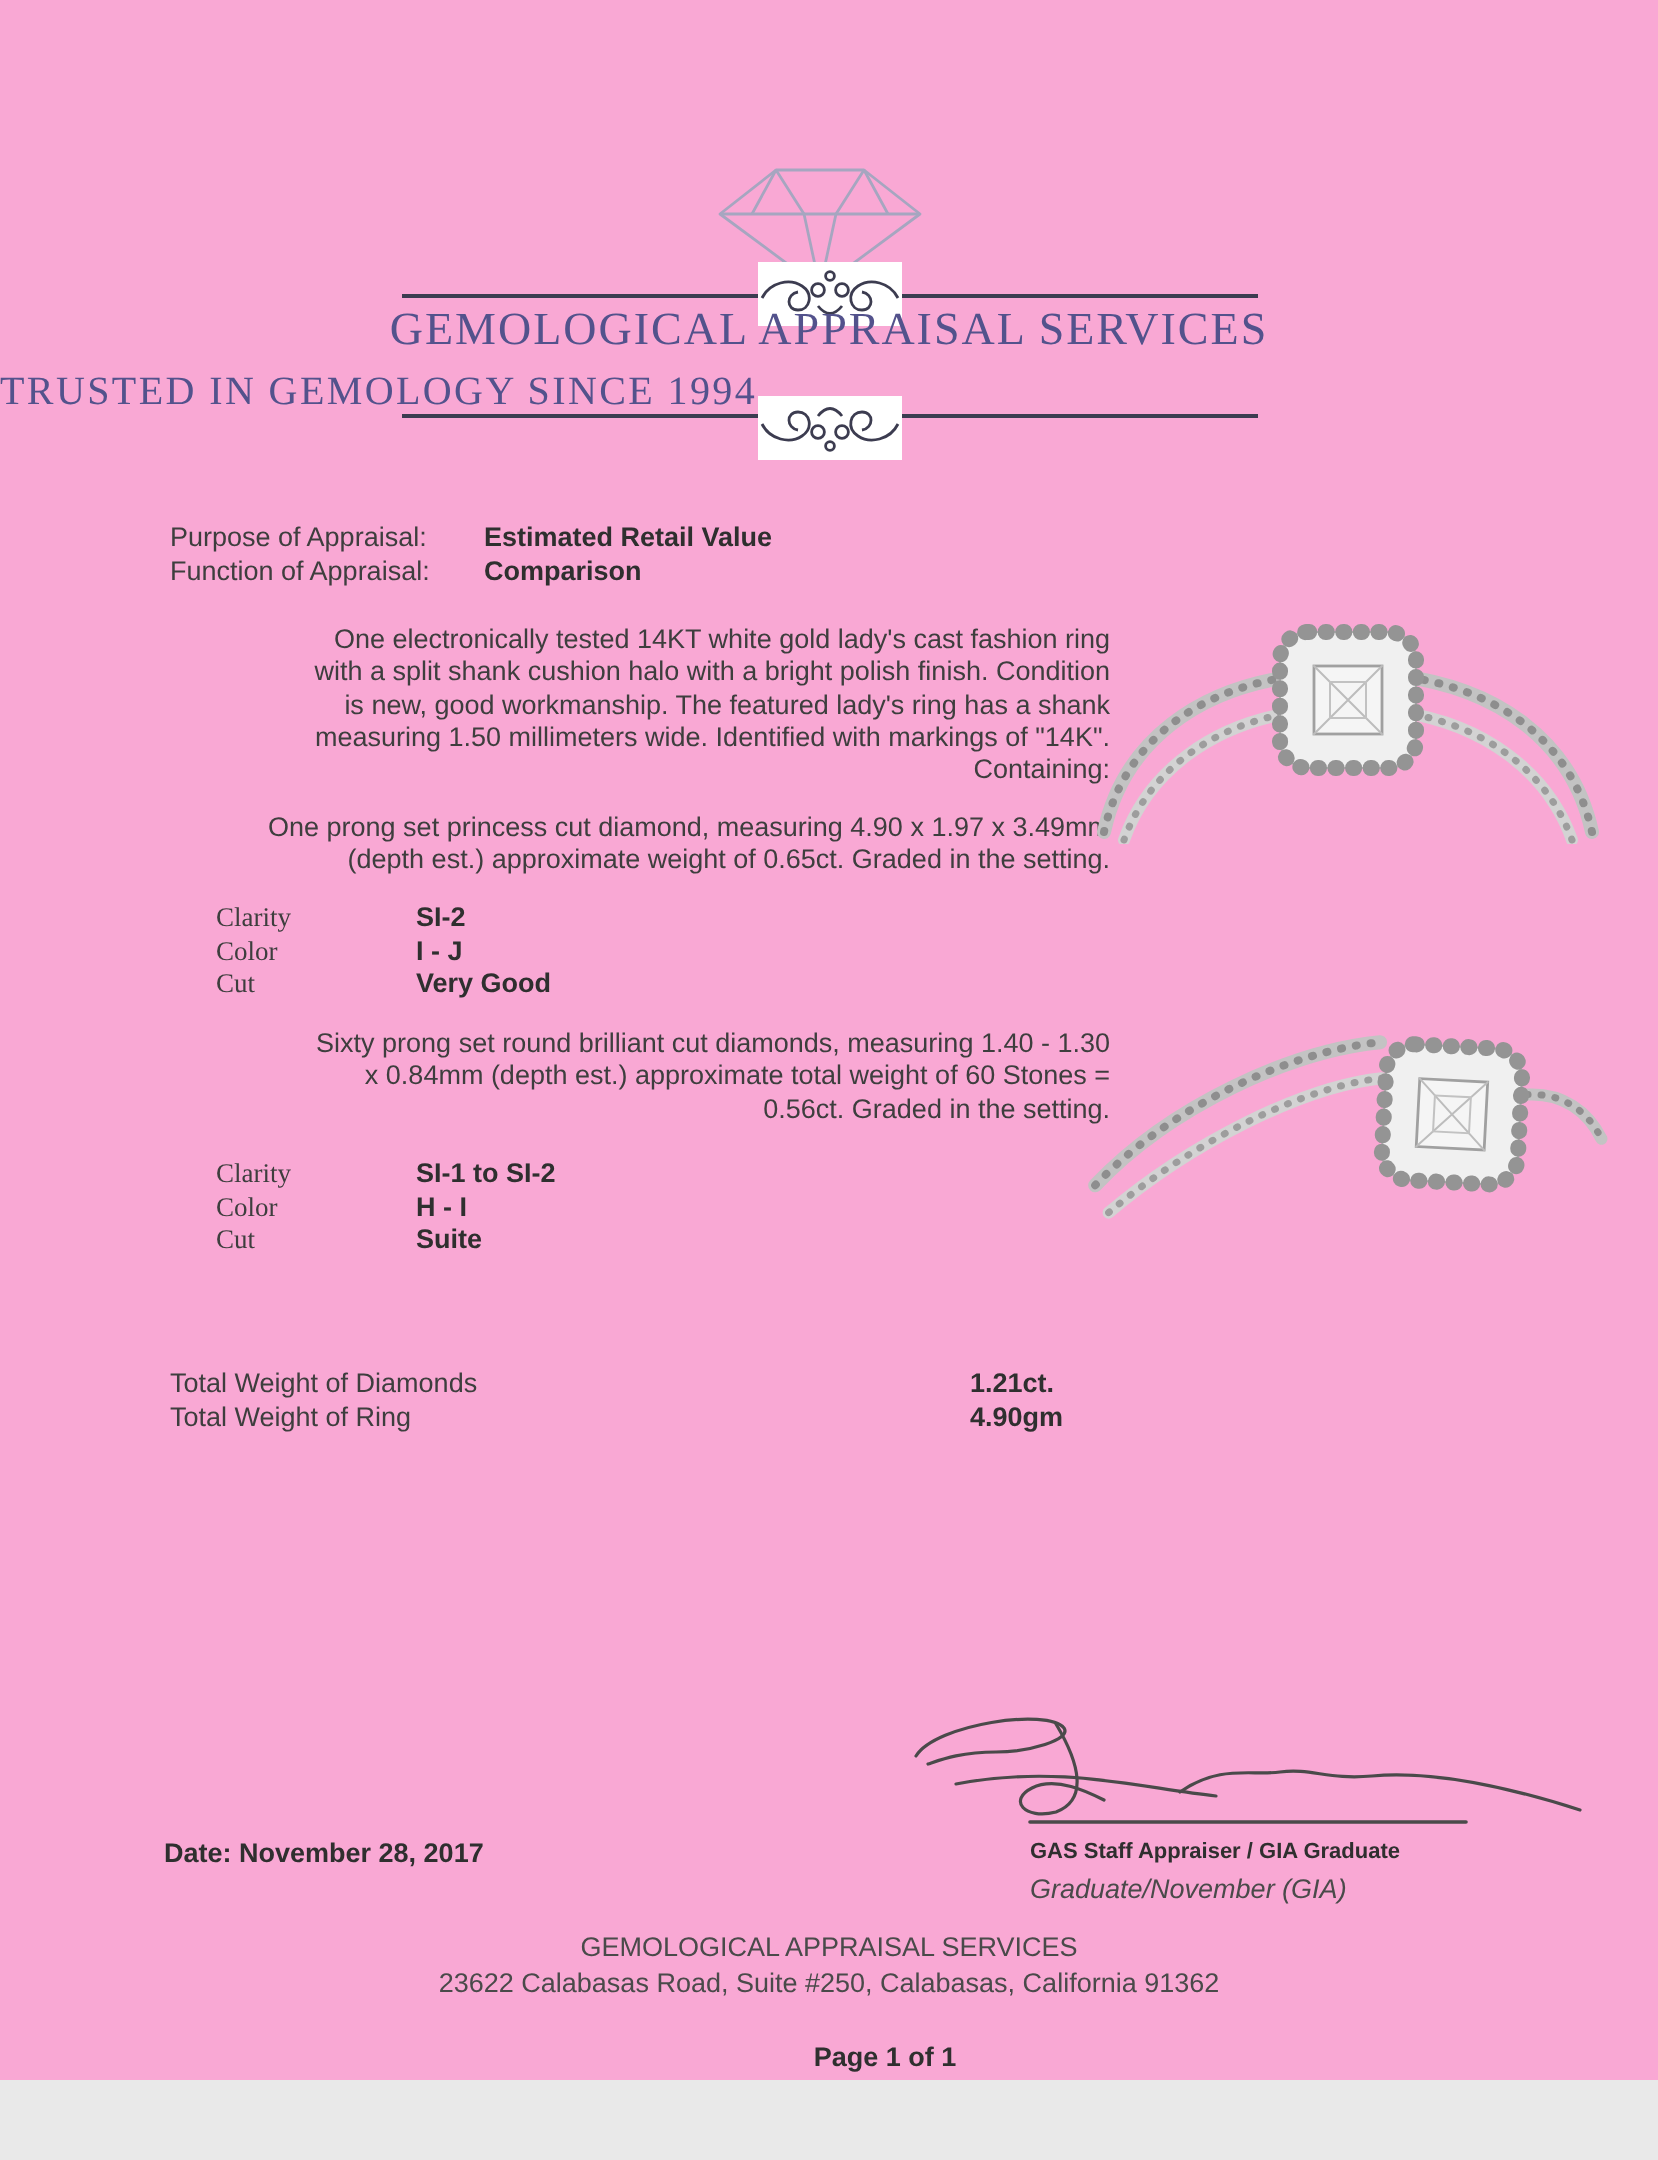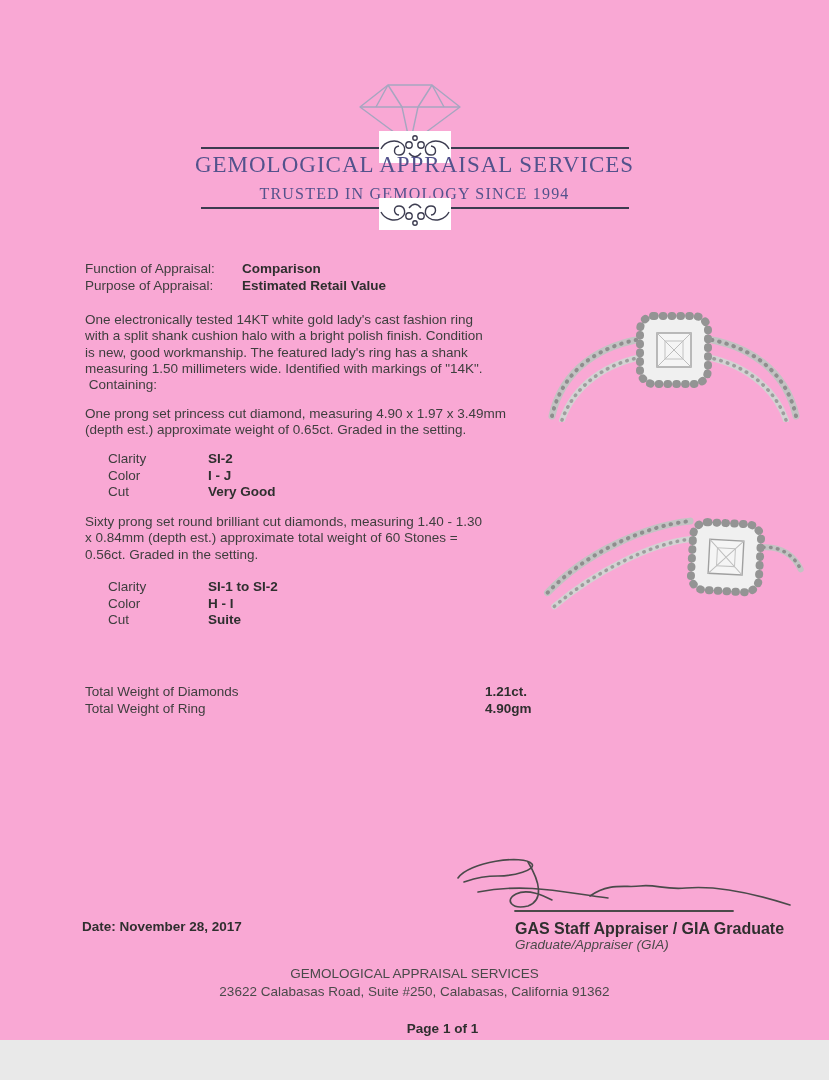--- a/index.html
+++ b/index.html
@@ -9,36 +9,36 @@
     margin:0 auto;
   }
   .abs{position:absolute;}
   
   .org-title{
     left:0;top:152px;width:829px;text-align:center;
     font-family:"Liberation Serif",serif;font-size:23px;letter-spacing:1px;
     color:#53528c;white-space:nowrap;
   }
   .org-tagline{
-    left:0;top:185px;width:829px;text-align:center;
-    font-family:"Liberation Serif",serif;font-size:16px;letter-spacing:1.2px;
+    left:0;top:185px;width:829px;text-align:left;
+    font-family:"Liberation Serif",serif;font-size:20px;letter-spacing:1.2px;
     color:#53528c;white-space:nowrap;
   }
   .rule{height:2px;background:#3c3c50;}
   .rule-top{left:201px;top:147px;width:428px;}
   .rule-bottom{left:201px;top:207px;width:428px;}
   
-  .para{font-size:13.5px;line-height:16.3px;white-space:pre-line;color:#3e3e3e;}
+  .para{font-size:13.5px;line-height:16.3px;white-space:pre-line;color:#3e3e3e;text-align:right;}
   .meta-row,.grade-row,.total-row{display:flex;font-size:13.5px;line-height:16.5px;}
   .meta-row .lbl{width:157px;}
-  .grade-row .lbl{width:100px;}
+  .grade-row .lbl{width:100px;font-family:Liberation Serif, serif;}
   .total-row .lbl{width:400px;}
   .val{font-weight:bold;color:#2f2f2f;}
   .date-line{font-size:13.5px;font-weight:bold;color:#2f2f2f;}
-  .sig-name{font-size:16px;font-weight:bold;color:#2f2f2f;}
+  .sig-name{font-size:11px;font-weight:bold;color:#2f2f2f;}
   .sig-sub{font-size:13.5px;font-style:italic;color:#4a4a4a;}
   .footer-line{left:0;width:829px;text-align:center;font-size:13.5px;color:#4a4a4a;}
   .footer-page{font-weight:bold;color:#2f2f2f;padding-left:28px;}
 </style>
 </head>
 <body>
 
 <div class="page">
 
   <svg class="abs" style="left:350px;top:80px;" width="120" height="70" viewBox="0 0 120 70">
@@ -77,26 +77,26 @@
       <path d="M70,18 C66,10 56,8 50,12 C44,16 46,24 52,24 C58,24 58,16 52,15"></path>
       <circle cx="30" cy="14" r="3.2"></circle>
       <circle cx="42" cy="14" r="3.2"></circle>
       <path d="M30,22 C34,27 38,27 42,22"></path>
       <circle cx="36" cy="7" r="2.2"></circle>
     </g>
   </svg>
 
   <div class="abs" style="left:85px;top:261px;">
     <div class="meta-row">
+      <span class="lbl">Purpose of Appraisal:</span>
+      <span class="val">Estimated Retail Value</span>
+    </div>
+    <div class="meta-row">
       <span class="lbl">Function of Appraisal:</span>
       <span class="val">Comparison</span>
-    </div>
-    <div class="meta-row">
-      <span class="lbl">Purpose of Appraisal:</span>
-      <span class="val">Estimated Retail Value</span>
     </div>
   </div>
 
   <div class="abs para" style="left:85px;top:312px;width:470px;">One electronically tested 14KT white gold lady's cast fashion ring
 with a split shank cushion halo with a bright polish finish. Condition
 is new, good workmanship. The featured lady's ring has a shank
 measuring 1.50 millimeters wide. Identified with markings of "14K".
 &nbsp;Containing:</div>
 
   <div class="abs para" style="left:85px;top:406px;width:470px;">One prong set princess cut diamond, measuring 4.90 x 1.97 x 3.49mm
@@ -189,20 +189,20 @@
       <path d="M88,10 C100,30 104,48 88,54 C72,58 64,48 76,42 C88,36 104,44 112,48"></path>
       <path d="M38,40 C90,30 130,42 168,46"></path>
       <path d="M150,44 C170,30 186,36 200,34 C216,32 224,38 246,36 C280,33 322,44 350,53"></path>
       <path d="M75,59 L293,59" stroke-width="1.8"></path>
     </g>
   </svg>
 
   <div class="abs date-line" style="left:82px;top:919px;">Date: November 28, 2017</div>
 
   <div class="abs sig-name" style="left:515px;top:920px;">GAS Staff Appraiser / GIA Graduate</div>
-  <div class="abs sig-sub" style="left:515px;top:937px;">Graduate/Appraiser (GIA)</div>
+  <div class="abs sig-sub" style="left:515px;top:937px;">Graduate/November (GIA)</div>
 
   <div class="abs footer-line" style="top:966px;">GEMOLOGICAL APPRAISAL SERVICES</div>
   <div class="abs footer-line" style="top:984px;">23622 Calabasas Road, Suite #250, Calabasas, California 91362</div>
   <div class="abs footer-line" style="top:1052px;">(818) 879-8036</div>
   <div class="abs footer-line footer-page" style="top:1021px;">Page 1 of 1</div>
 
 </div>
 
 </body></html>

